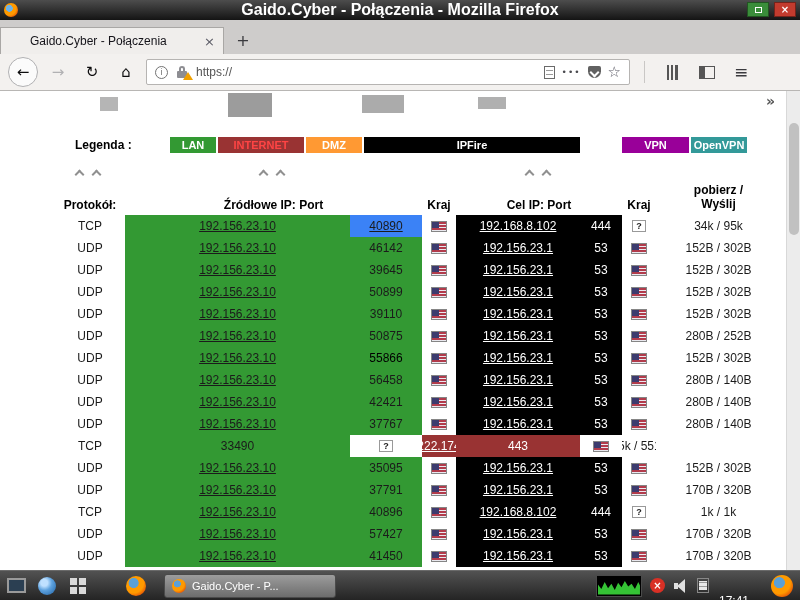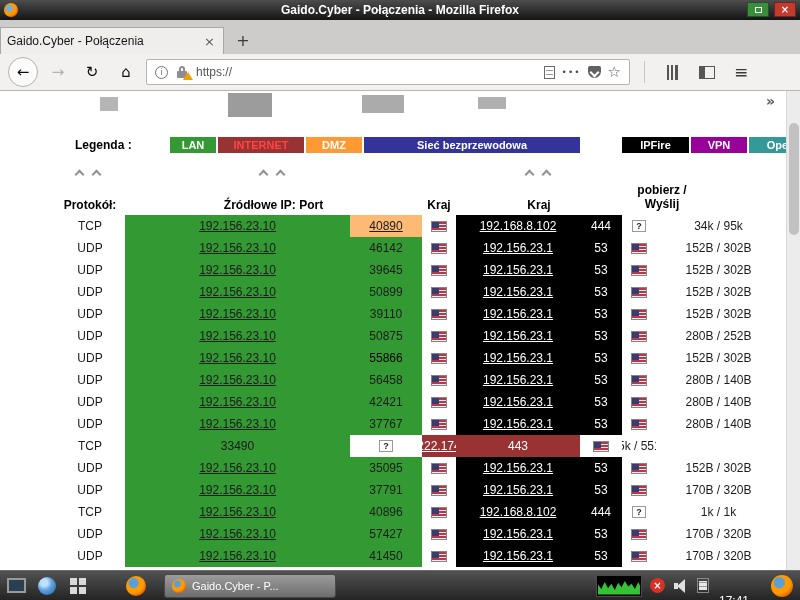--- a/index.html
+++ b/index.html
@@ -3,33 +3,33 @@
 <meta charset="utf-8">
 <style>
   * { box-sizing: border-box; margin: 0; padding: 0; }
   html,body { width:800px; height:600px; overflow:hidden; }
   body { font-family:"Liberation Sans", sans-serif; background:#fff; position:relative; }
   .glyph { font-family:"DejaVu Sans", sans-serif; }
 
   
   .titlebar { position:absolute; top:0; left:0; width:800px; height:20px;
     background:linear-gradient(#4d4d4d,#141414); display:flex; align-items:center; justify-content:center; }
-  .titlebar .title { color:#fff; font-size:12px; font-weight:bold; }
+  .titlebar .title { color:#fff; font-size:16px; font-weight:bold; }
   .ff-logo { position:absolute; left:4px; top:3px; width:14px; height:14px; border-radius:50%;
     background:radial-gradient(circle at 38% 38%, #6db3e8 0 26%, #ff9a00 30% 55%, #e85d04 75%, #b83c00 100%); }
   .win-buttons { position:absolute; right:4px; top:2px; display:flex; gap:5px; }
   .wbtn { width:22px; height:15px; display:flex; align-items:center; justify-content:center; color:#fff; font-size:10px; border:1px solid rgba(0,0,0,.4); }
   .wbtn-max { background:#3a8d3a; }
   .wbtn-max i { display:block; width:7px; height:6px; border:1px solid #fff; }
   .wbtn-close { background:#c23b2e; font-weight:bold; }
 
   
   .tabbar { position:absolute; top:20px; left:0; width:800px; height:34px; background:#cecccb; }
   .tab { position:absolute; left:0; bottom:0; width:224px; height:27px; background:#f0eeec;
-    border:1px solid #a9a7a5; border-bottom:none; display:flex; align-items:center; padding:0 8px 0 6px; }
+    border:1px solid #a9a7a5; border-bottom:none; display:flex; align-items:center; padding:0 8px 0 29px; }
   .tab-title { flex:1; font-size:12px; color:#15141a; white-space:nowrap; overflow:hidden; text-overflow:ellipsis; }
   .tab-close { font-size:13px; color:#5b5b66; margin-left:6px; }
   .newtab { position:absolute; left:232px; bottom:3px; width:22px; height:22px; display:flex; align-items:center; justify-content:center;
     font-size:16px; color:#3a3a3e; }
 
   
   .navbar { position:absolute; top:54px; left:0; width:800px; height:37px; background:#f3f1ef;
     border-bottom:1px solid #b8b6b4; display:flex; align-items:center; padding:0 8px; gap:6px; }
   .nav-btn { width:28px; height:28px; display:flex; align-items:center; justify-content:center; font-size:15px; color:#0c0c0d; }
   .back-btn { width:30px; height:30px; border-radius:50%; border:1px solid #b1b1b3; background:#fbfbfb; }
@@ -197,21 +197,20 @@
   <div class="ph-block ph2"></div>
   <div class="ph-block ph3"></div>
   <div class="ph-block ph4"></div>
   <div class="bm-overflow glyph">»</div>
 
   <div class="legend-label">Legenda :</div>
   <div class="legend-items">
       <span class="legend-box" style="background: rgb(51, 153, 51); color: rgb(255, 255, 255);">LAN</span>
       <span class="legend-box" style="background: rgb(153, 51, 51); color: rgb(255, 68, 68);">INTERNET</span>
       <span class="legend-box" style="background: rgb(255, 153, 51); color: rgb(255, 255, 255);">DMZ</span>
-      <span class="legend-box" style="background: rgb(51, 51, 153); color: rgb(255, 255, 255);">Sieć bezprzewodowa</span>
       <span class="legend-box" style="background: rgb(0, 0, 0); color: rgb(255, 255, 255);">IPFire</span>
       <span class="legend-box" style="background: rgb(153, 0, 153); color: rgb(255, 255, 255);">VPN</span>
       <span class="legend-box" style="background: rgb(51, 153, 153); color: rgb(255, 255, 255);">OpenVPN</span>
     </div>
 
   <div class="sort-pair sp-1">
     <span class="sort-chevron"></span>
     <span class="sort-chevron"></span>
   </div>
   <div class="sort-pair sp-2">
@@ -220,31 +219,32 @@
   </div>
   <div class="sort-pair sp-3">
     <span class="sort-chevron"></span>
     <span class="sort-chevron"></span>
   </div>
 
   <div class="col-headers">
     <div class="hdr">Protokół:</div>
     <div class="hdr">Źródłowe IP: Port</div>
     <div class="hdr">Kraj</div>
+    <div class="hdr">Cel IP: Port</div>
     <div class="hdr">Kraj</div>
     <div class="hdr hdr-traffic"><span>pobierz / Wyślij</span></div>
   </div>
 
   <div class="conn-table">
   <div class="conn-row">
     <div class="cell c-proto">TCP</div>
     <div class="cell c-srcip" style="background: rgb(51, 153, 51); color: rgb(27, 27, 27);">
           <span class="ip">192.156.23.10</span>
         </div>
-    <div class="cell c-srcport" style="background: #fdba74; color: rgb(27, 27, 27); text-decoration: underline;">40890</div>
+    <div class="cell c-srcport" style="background: #3b82f6; color: rgb(27, 27, 27); text-decoration: underline;">40890</div>
     <div class="cell c-srckraj">
           <span class="flag-us"></span>
         </div>
     <div class="cell c-dstip" style="background: rgb(0, 0, 0); color: rgb(255, 255, 255);">
           <span class="ip">192.168.8.102</span>
         </div>
     <div class="cell c-dstport" style="background: rgb(0, 0, 0); color: rgb(255, 255, 255);">444</div>
     <div class="cell c-dstkraj">
           <span class="flag-unknown">?</span>
         </div>

